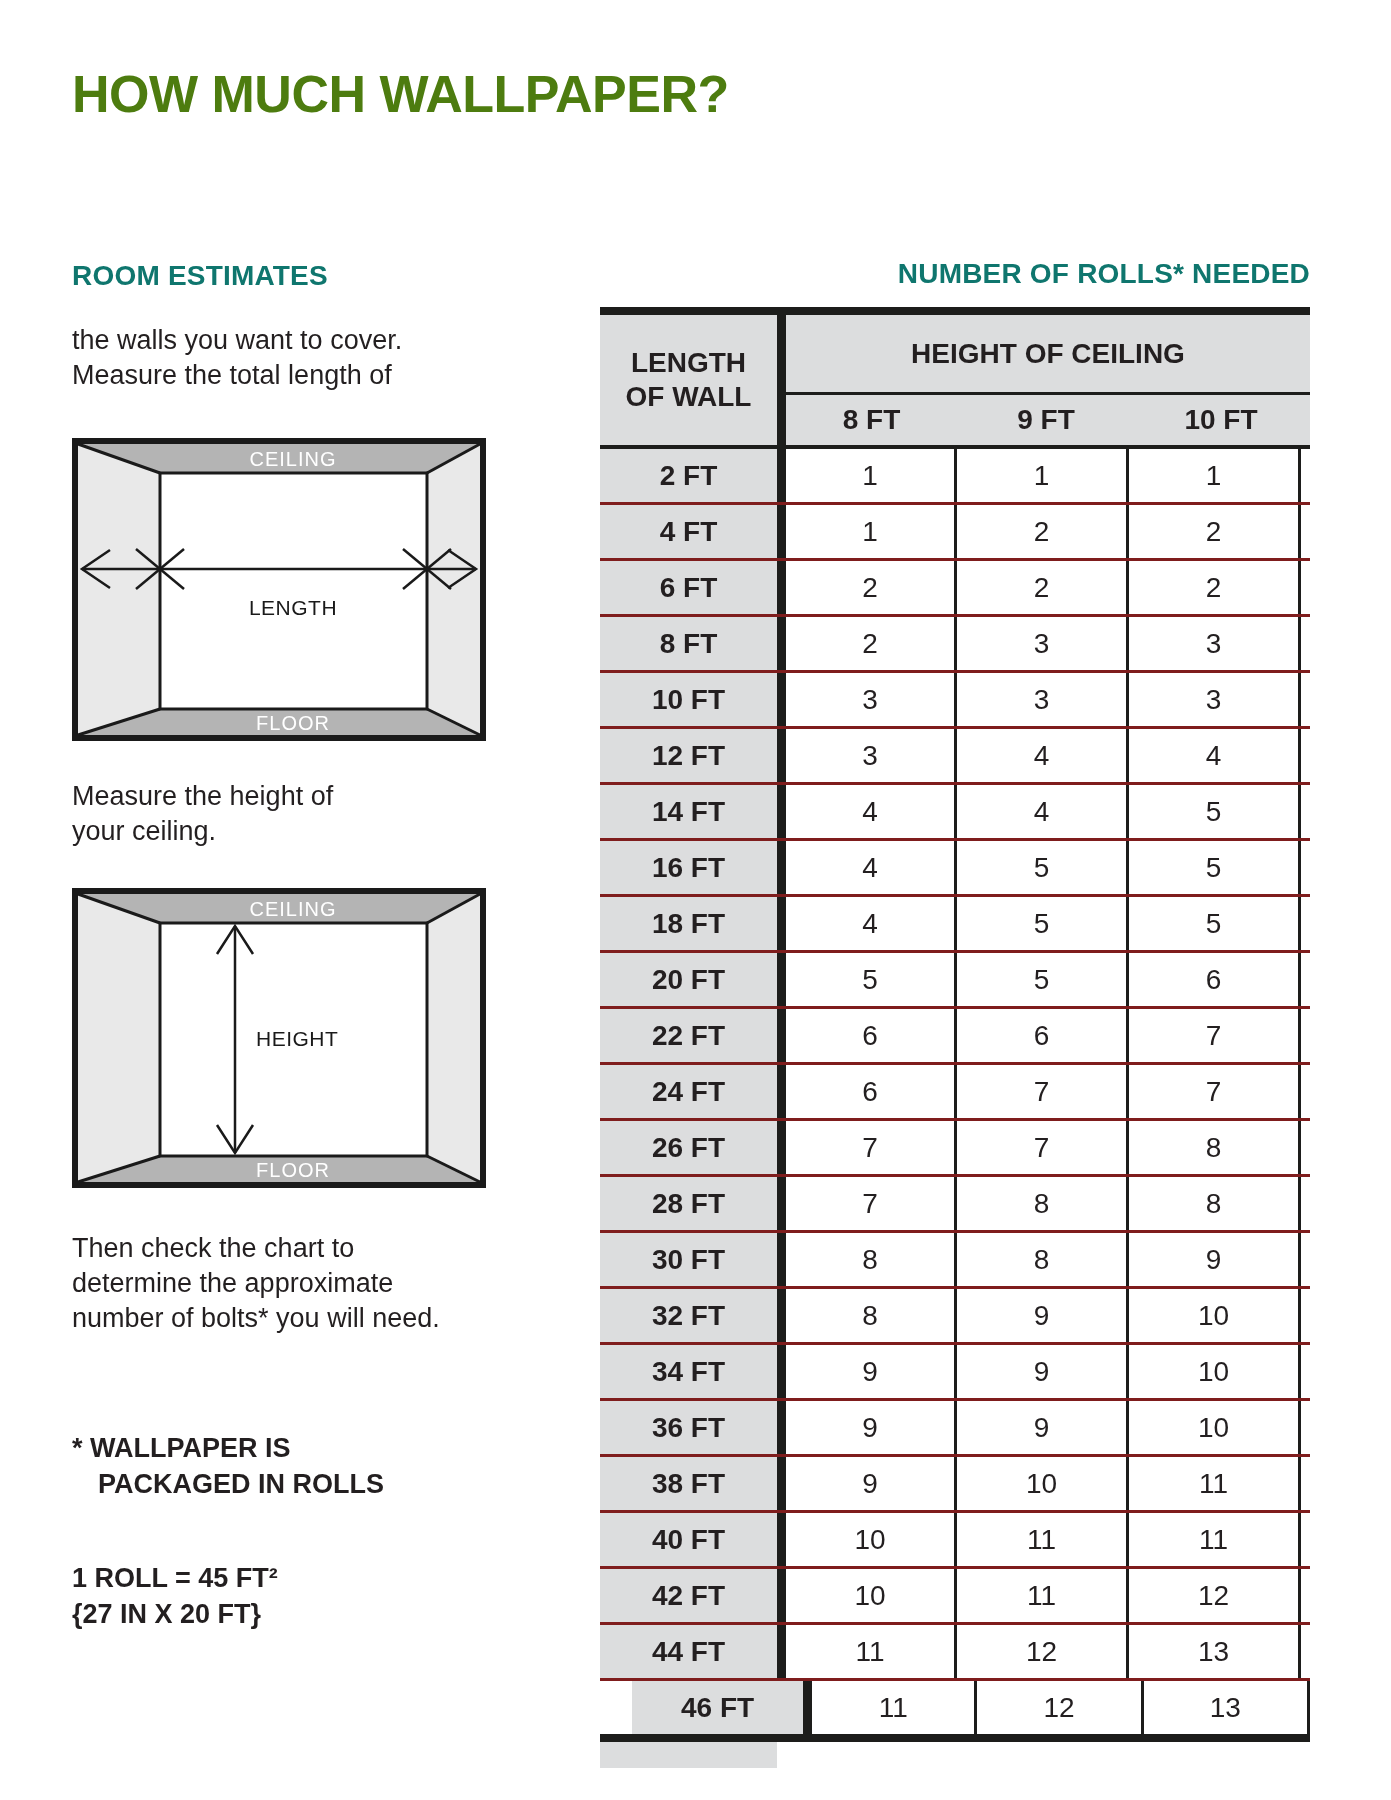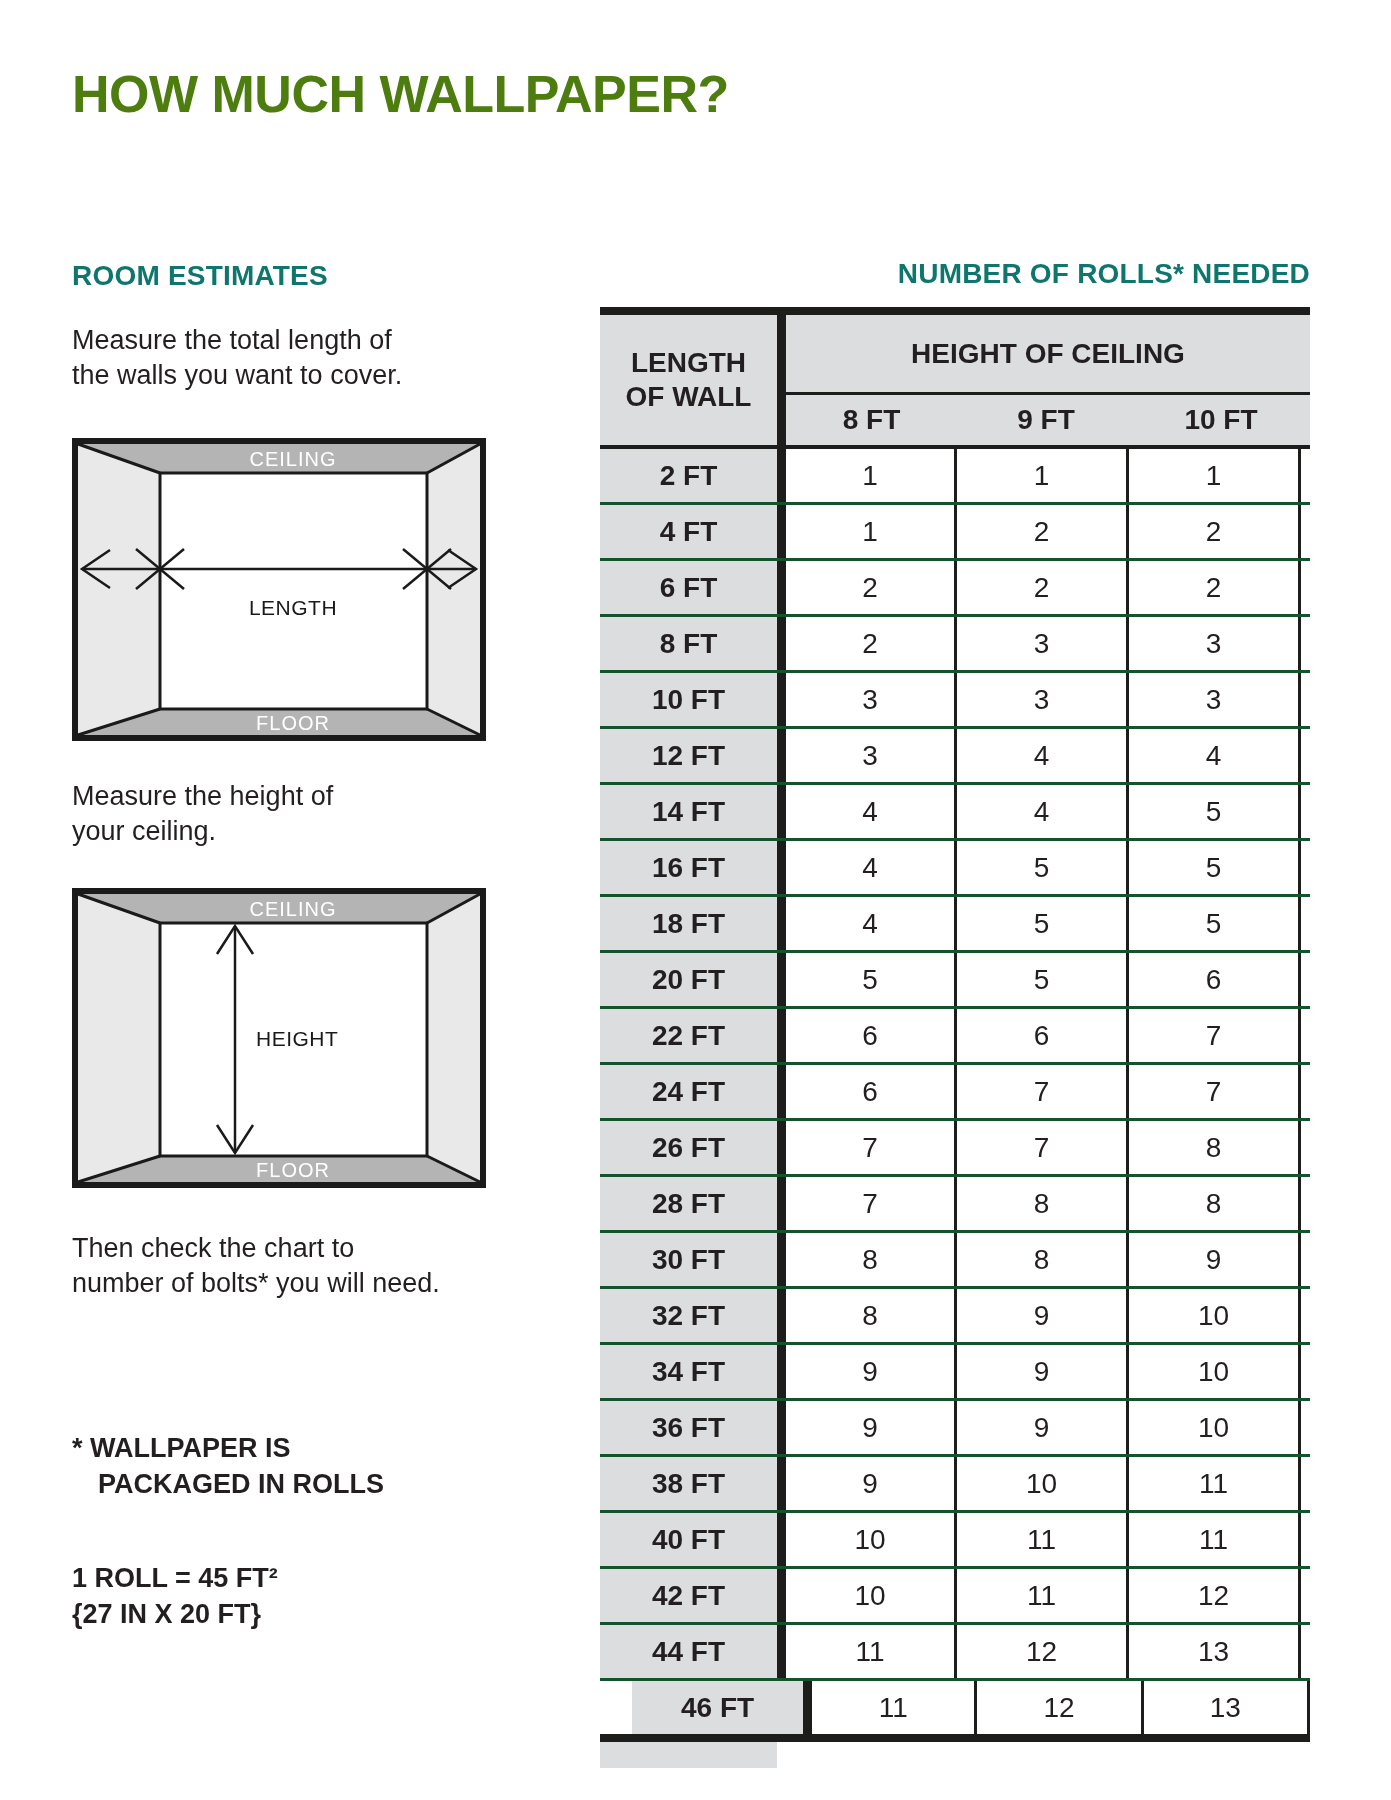--- a/index.html
+++ b/index.html
@@ -42,21 +42,21 @@
              justify-content:center; align-items:center; font-weight:bold; font-size:28px; line-height:34px; }
   .v-div { width:9px; background:#1d1d1b; flex:none; }
   .th-right { width:524px; display:flex; flex-direction:column; }
   .th-group { height:80px; background:#dcddde; border-bottom:3px solid #1d1d1b;
               display:flex; align-items:center; justify-content:center; font-weight:bold; font-size:28px; }
   .th-cols { height:50px; background:#dcddde; display:flex; }
   .th-col { display:flex; align-items:center; justify-content:center; font-weight:bold; font-size:28px; }
   .th-col.c1 { width:171px; margin-right:3px; }
   .th-col.c2 { width:172px; margin-right:3px; }
   .th-col.c3 { width:172px; }
-  .t-row { display:flex; width:710px; height:56px; border-bottom:3px solid #14532d; }
+  .t-row { display:flex; width:710px; height:56px; border-bottom:3px solid #7f1d1d; }
   .t-row:last-child { height:53px; border-bottom:none;padding-left:32px; }
   .tr-label { width:177px; background:#dcddde; display:flex; align-items:center; justify-content:center;
               font-weight:bold; font-size:28px; }
   .tr-val { background:#ffffff; border-right:3px solid #1d1d1b; display:flex; align-items:center;
             justify-content:center; font-size:28px; }
   .tr-val.v1 { width:171px; }
   .tr-val.v2 { width:172px; }
   .tr-val.v3 { width:172px; }
   .t-tab { width:177px; height:26px; background:#dcddde; }
 </style>
@@ -64,22 +64,22 @@
 <body>
 
 <div class="page">
 
   <h1 class="title">HOW MUCH WALLPAPER?</h1>
 
   <h2 class="sec-head re-head">ROOM ESTIMATES</h2>
   <h2 class="sec-head nr-head">NUMBER OF ROLLS* NEEDED</h2>
 
   <p class="body-text p1">
+    <span>the walls you want to cover.</span>
     <span>Measure the total length of</span>
-    <span>the walls you want to cover.</span>
   </p>
 
   <svg class="diagram d1" width="414" height="303" viewBox="0 0 414 303">
     <rect x="3" y="3" width="408" height="297" fill="#ffffff" stroke="#1a1a1a" stroke-width="6"></rect>
     <polygon points="6,6 408,6 355,35 88,35" fill="#b4b4b4"></polygon>
     <polygon points="6,297 408,297 355,271 88,271" fill="#b4b4b4"></polygon>
     <polygon points="6,6 88,35 88,271 6,297" fill="#e9e9e9"></polygon>
     <polygon points="408,6 355,35 355,271 408,297" fill="#e9e9e9"></polygon>
     <rect x="88" y="35" width="267" height="236" fill="#ffffff" stroke="#1a1a1a" stroke-width="3"></rect>
     <g stroke="#1a1a1a" stroke-width="3">
@@ -125,20 +125,21 @@
     <g stroke="#1a1a1a" stroke-width="2.5" fill="none">
       <line x1="163" y1="38" x2="163" y2="265"></line>
       <path d="M145,66 L163,38 L181,66"></path>
       <path d="M145,237 L163,265 L181,237"></path>
     </g>
     <text class="measure-label" x="184" y="158">HEIGHT</text>
   </svg>
 
   <p class="body-text p3">
     <span>Then check the chart to</span>
+    <span>determine the approximate</span>
     <span>number of bolts* you will need.</span>
   </p>
 
   <p class="fn fn1">
     <span>* WALLPAPER IS</span>
     <span class="indent">PACKAGED IN ROLLS</span>
   </p>
   <p class="fn fn2">
     <span>1 ROLL = 45 FT²</span>
     <span>{27 IN X 20 FT}</span>

